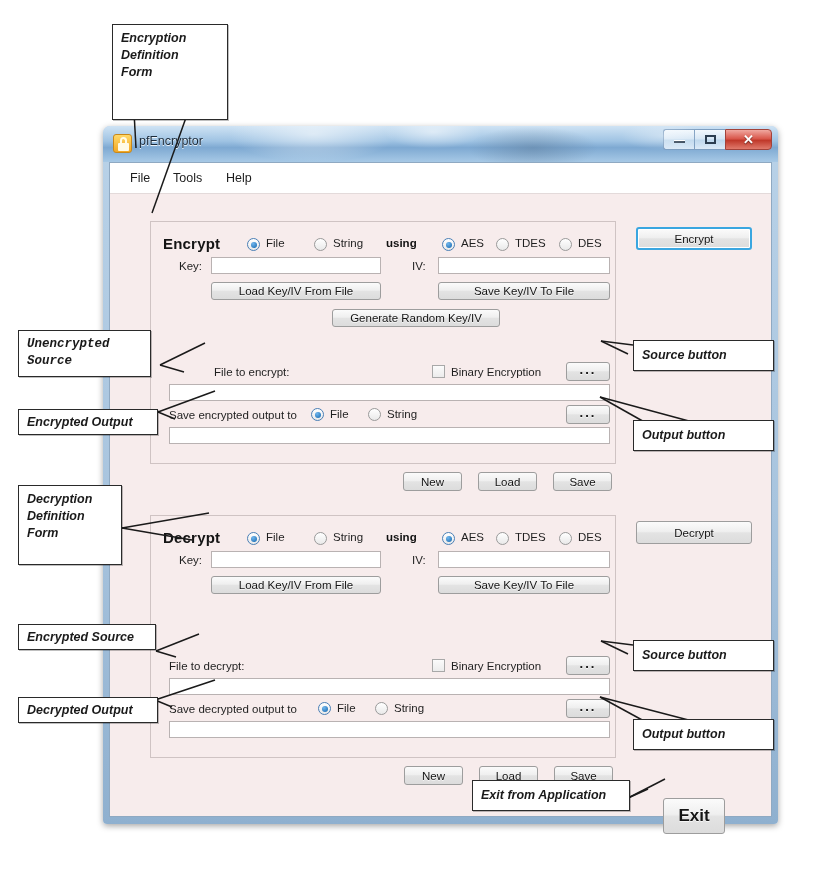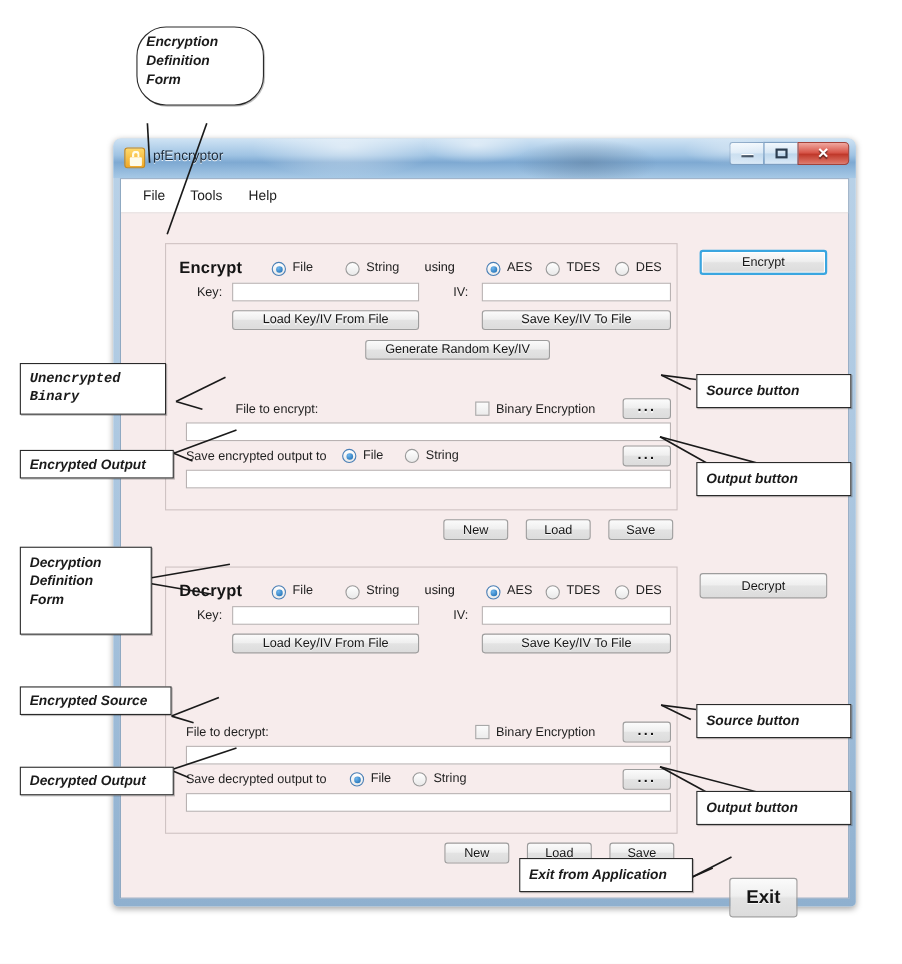--- a/index.html
+++ b/index.html
@@ -80,21 +80,21 @@
   }
 
   
   .panel{
     position:absolute;background:#f7ecec;border:1px solid #cfc3c3;box-sizing:border-box;
   }
   .section-title{
     position:absolute;font-size:15px;font-weight:bold;color:#151515;letter-spacing:.2px;
   }
   .lbl{position:absolute;font-size:11.5px;color:#1f1f1f;white-space:nowrap;}
-  .bold-lbl{position:absolute;font-size:11.5px;color:#111;font-weight:normal;white-space:nowrap;}
+  .bold-lbl{position:absolute;font-size:11.5px;color:#111;font-weight:bold;white-space:nowrap;}
 
   .radio{position:absolute;width:13px;height:13px;border-radius:50%;
     background:linear-gradient(180deg,#ffffff,#e9e9e9);
     border:1px solid #9a9a9a;box-sizing:border-box;}
   .radio.on{border-color:#4a7fb5;}
   .radio.on:after{content:"";position:absolute;left:2.5px;top:2.5px;width:6px;height:6px;border-radius:50%;
     background:radial-gradient(circle at 35% 30%,#6fb6ee,#1667ad);}
   .radio-lbl{position:absolute;font-size:11.5px;color:#1f1f1f;white-space:nowrap;}
 
   .checkbox{position:absolute;width:13px;height:13px;
@@ -288,34 +288,34 @@
     <path d="M601 641 L628 654"></path>
 
     <path d="M600 697 L700 723"></path>
     <path d="M600 697 L655 727"></path>
 
     <path d="M628 798 L665 779"></path>
     <path d="M628 798 L648 789"></path>
   </g>
 </svg>
 
-<div class="callout" style="left:124px;top:24px;width:116px;height:72px;border-radius:27px;">
+<div class="callout" style="left:112px;top:24px;width:116px;height:96px;">
   <div>Encryption</div>
   <div>Definition</div>
   <div>Form</div>
 </div>
 
 <div class="callout" style="left:18px;top:330px;width:133px;height:47px;font-family:Liberation Mono, monospace;">
   <div>Unencrypted</div>
-  <div>Binary</div>
+  <div>Source</div>
 </div>
 
 <div class="callout" style="left:18px;top:409px;width:140px;height:26px;display:flex;align-items:center;">Encrypted Output</div>
 
-<div class="callout" style="left:18px;top:497px;width:120px;height:80px;">
+<div class="callout" style="left:18px;top:485px;width:104px;height:80px;">
   <div>Decryption</div>
   <div>Definition</div>
   <div>Form</div>
 </div>
 
 <div class="callout" style="left:18px;top:624px;width:138px;height:26px;display:flex;align-items:center;">Encrypted Source</div>
 
 <div class="callout" style="left:18px;top:697px;width:140px;height:26px;display:flex;align-items:center;">Decrypted Output</div>
 
 <div class="callout" style="left:633px;top:340px;width:141px;height:31px;display:flex;align-items:center;">Source button</div>

